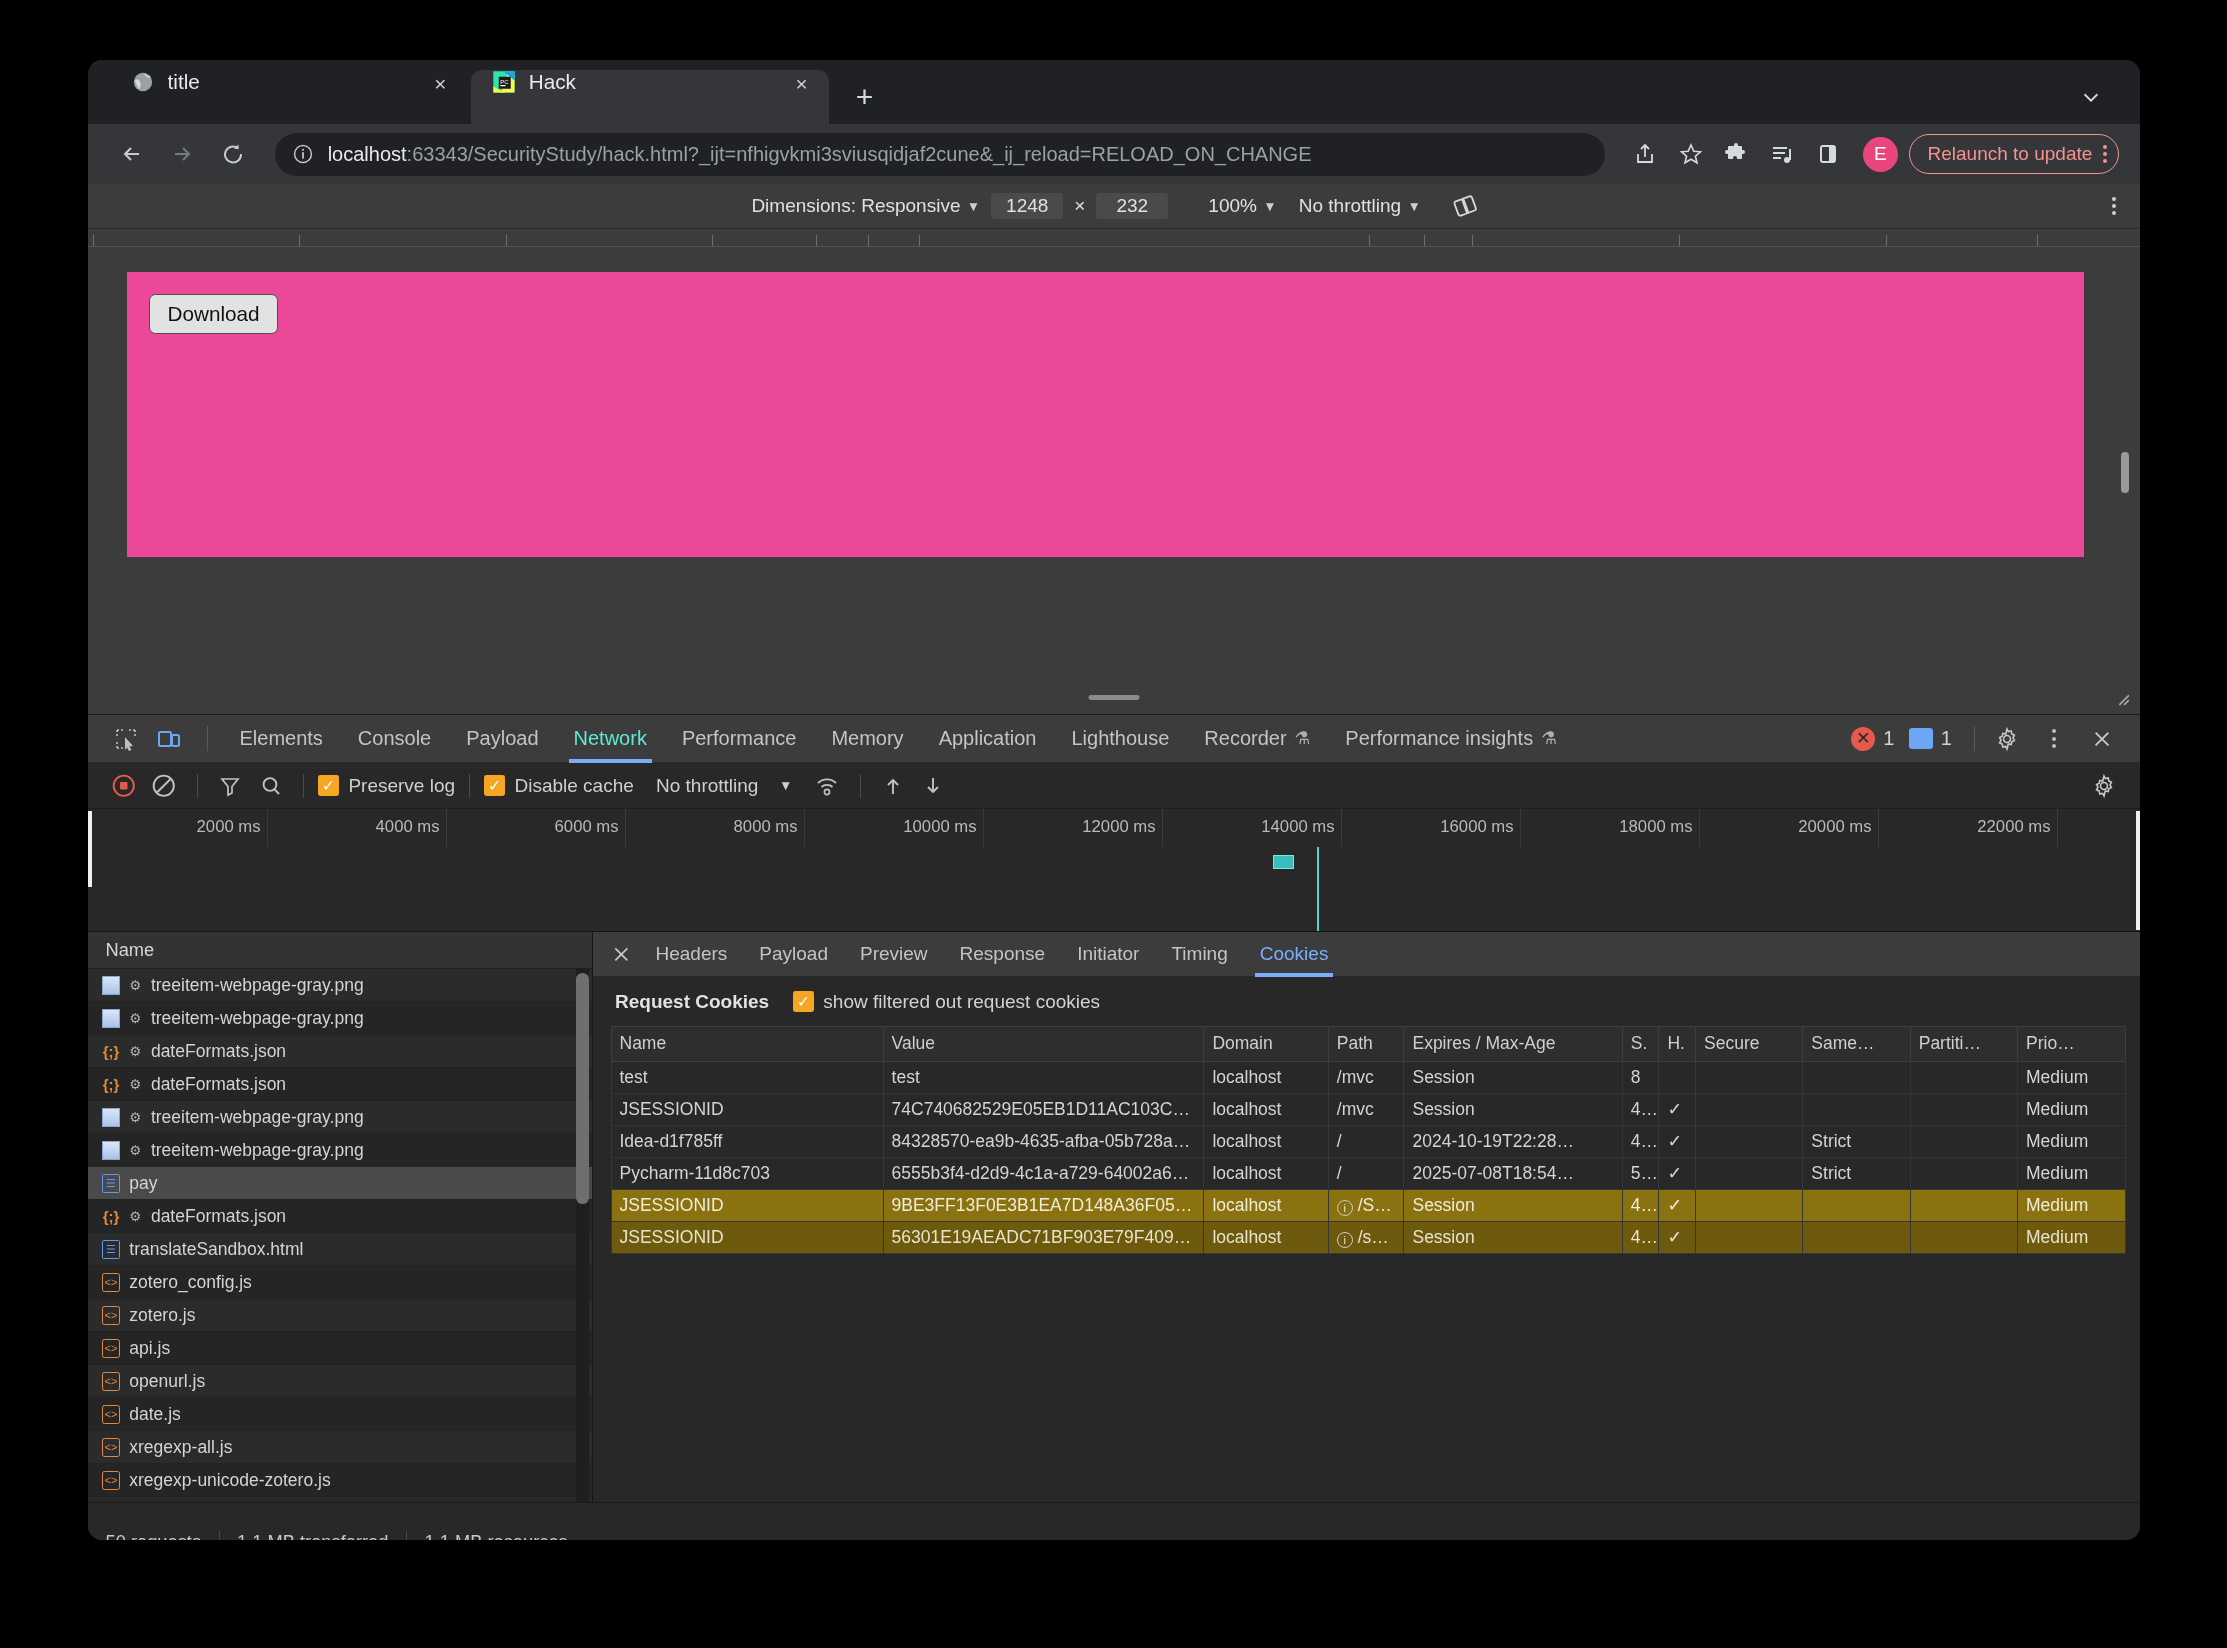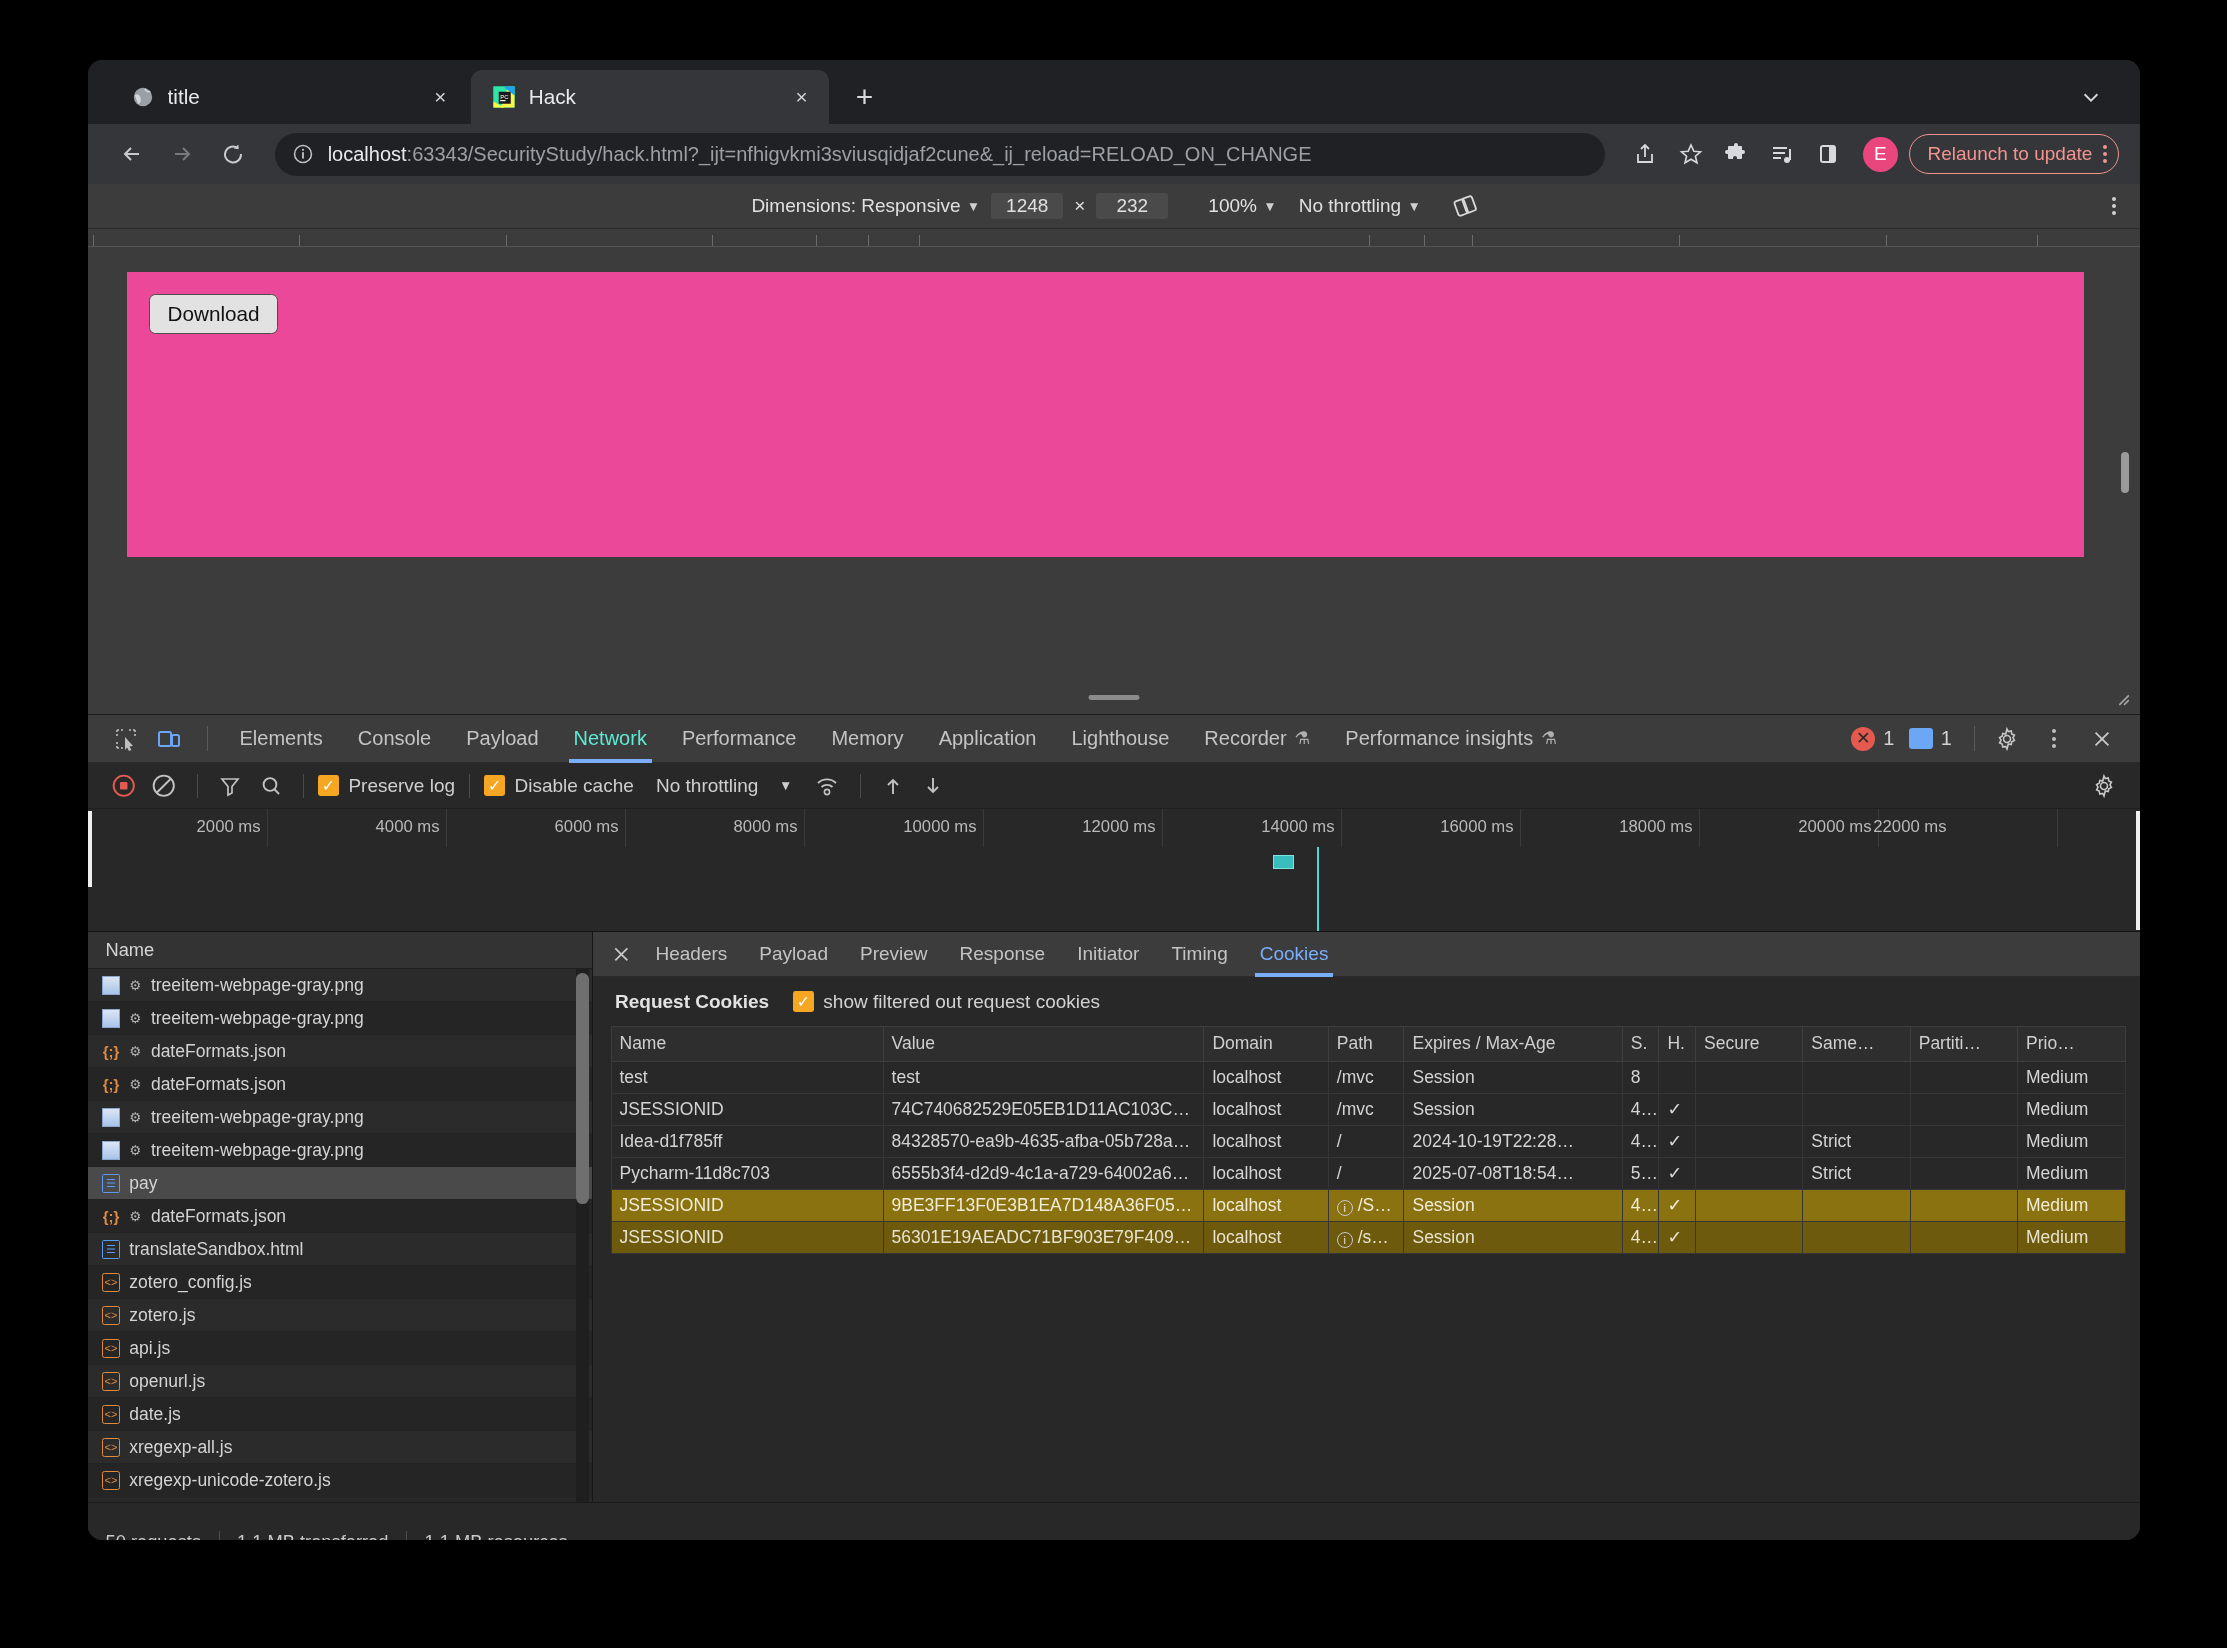--- a/index.html
+++ b/index.html
@@ -45,21 +45,21 @@
   .traffic-light { width: 19px; height: 19px; border-radius: 50%; }
   .tl-red { background: #ff5f57; }
   .tl-yellow { background: #febc2e; }
   .tl-green { background: #28c840; }
 
   .tab {
     position: relative;
     height: 54px;
     width: 358px;
     display: flex;
-    align-items: center;
+    align-items: flex-start;
     padding: 0 14.3px 0 20.7px;
     border-radius: 11px 11px 0 0;
     margin-left: 3.2px;
   }
   .tab.inactive { background: #202124; }
   .tab.active { background: #35363a; }
   #tab-strip .tab:first-of-type { margin-left: 183px; }
   .tab-favicon {
     width: 24px; height: 24px;
     flex: 0 0 24px;
@@ -844,21 +844,21 @@
           <div class="ov-label" style="left:1074px">12000 ms</div>
         <div class="ov-div" style="left:1253px"></div>
           <div class="ov-label" style="left:1253px">14000 ms</div>
         <div class="ov-div" style="left:1432px"></div>
           <div class="ov-label" style="left:1432px">16000 ms</div>
         <div class="ov-div" style="left:1611px"></div>
           <div class="ov-label" style="left:1611px">18000 ms</div>
         <div class="ov-div" style="left:1790px"></div>
           <div class="ov-label" style="left:1790px">20000 ms</div>
         <div class="ov-div" style="left:1969px"></div>
-          <div class="ov-label" style="left:1865px">22000 ms</div>
+          <div class="ov-label" style="left:1969px">22000 ms</div>
       </div>
       <div id="ov-chip" style="left:1185px; top:46px"></div>
       <div id="ov-marker" style="left:1229px"></div>
     </div>
 
     <div id="net-body">
 
       <div id="request-list">
         <div id="request-list-head">
           <span>Name</span>

